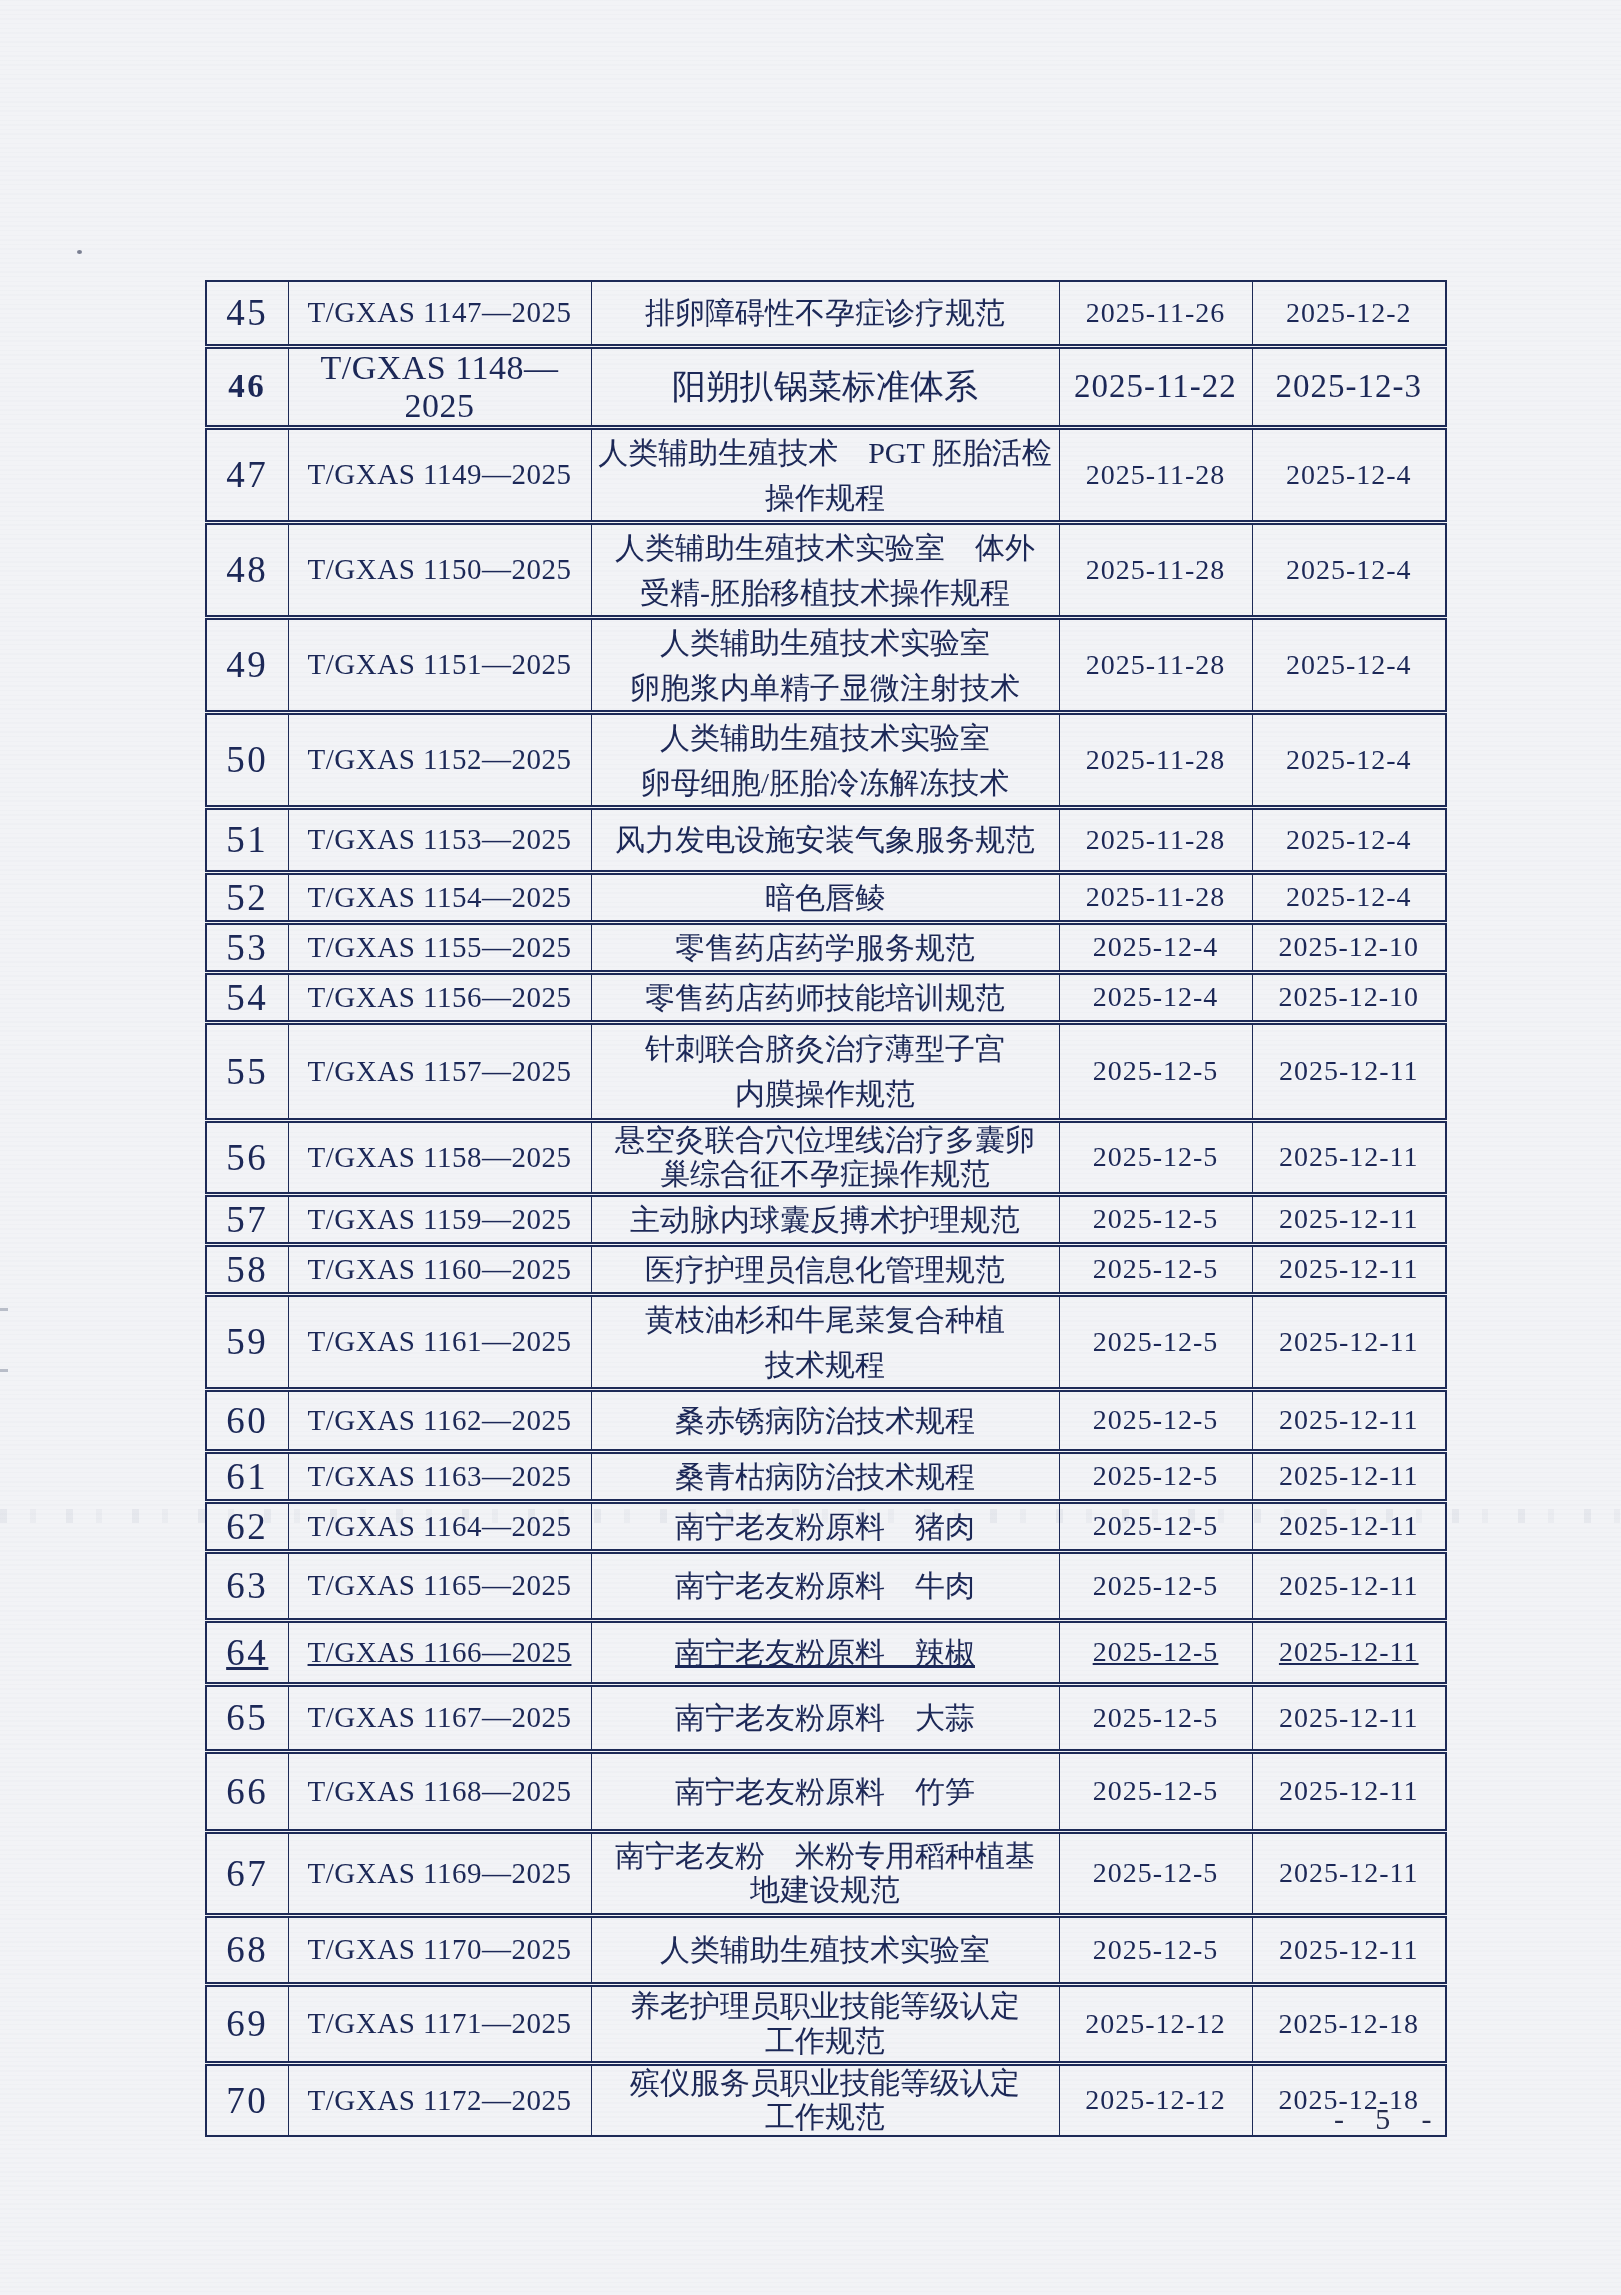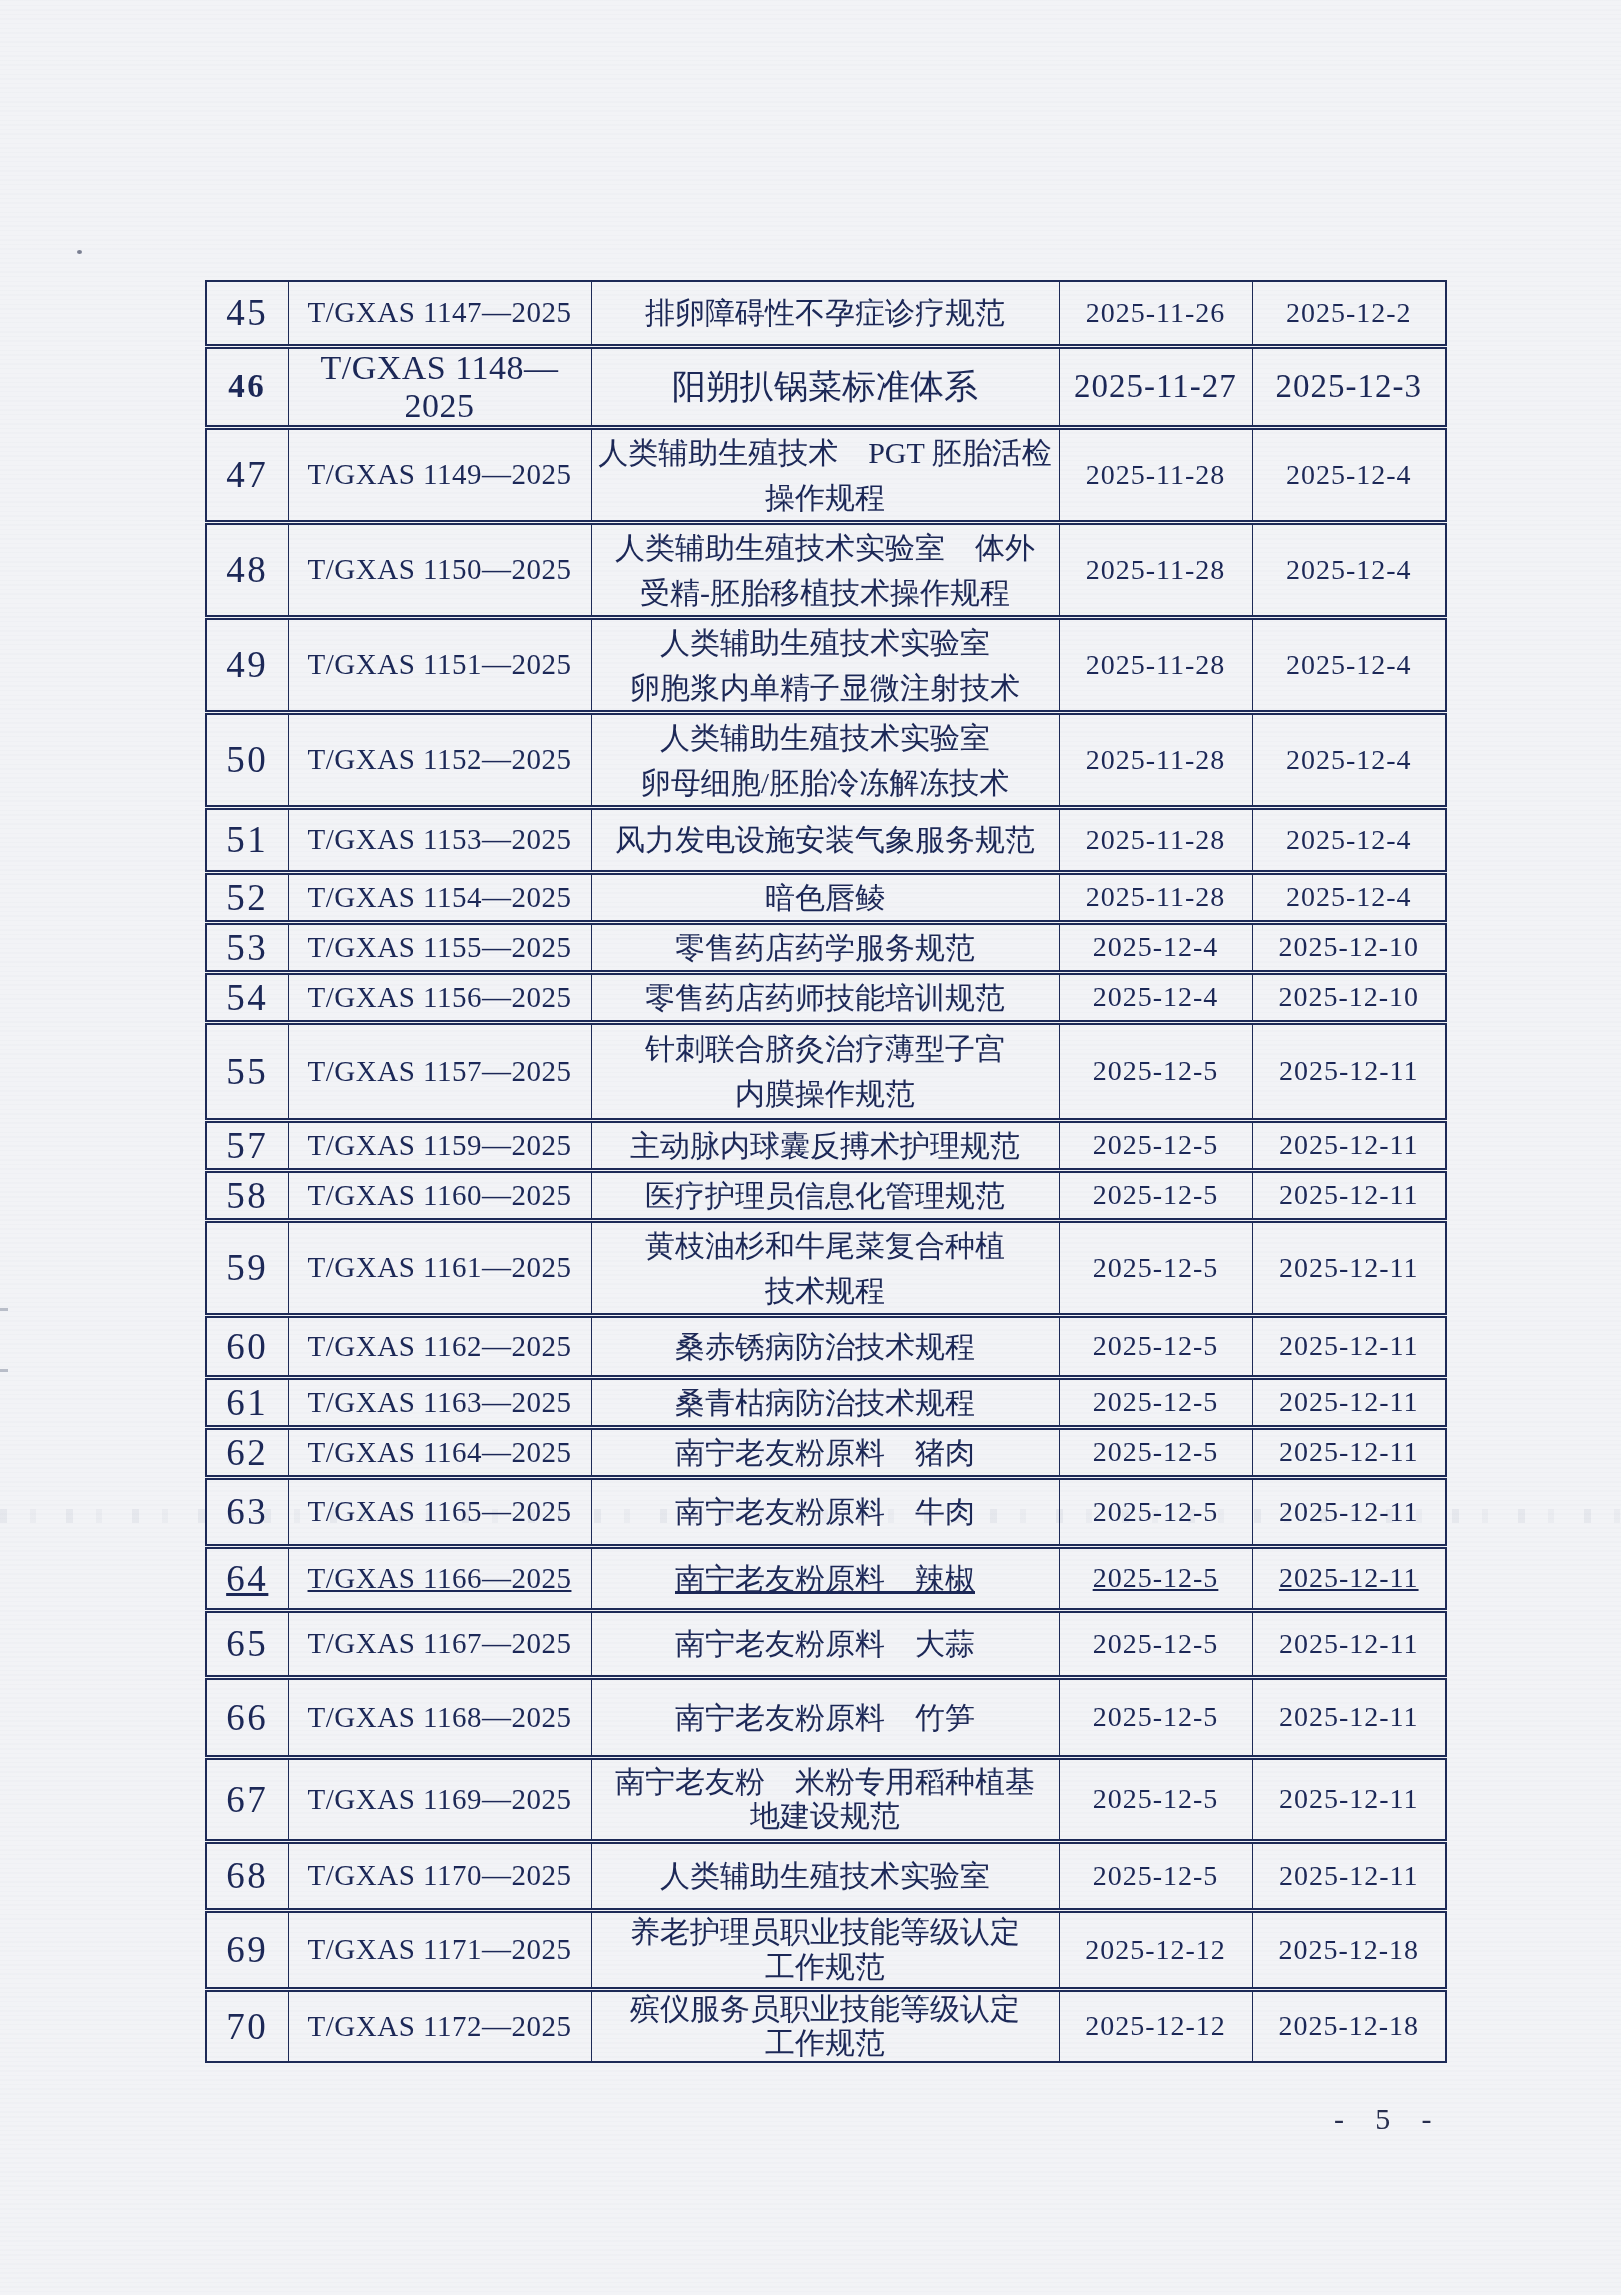--- a/index.html
+++ b/index.html
@@ -115,21 +115,21 @@
         <td class="num">45</td>
         <td class="code">T/GXAS 1147—2025</td>
         <td class="title">排卵障碍性不孕症诊疗规范</td>
         <td class="date">2025-11-26</td>
         <td class="date">2025-12-2</td>
       </tr>
       <tr class="lg" style="height: 63px;">
         <td class="num">46</td>
         <td class="code">T/GXAS 1148—2025</td>
         <td class="title">阳朔扒锅菜标准体系</td>
-        <td class="date">2025-11-27</td>
+        <td class="date">2025-11-22</td>
         <td class="date">2025-12-3</td>
       </tr>
       <tr style="height: 86px;">
         <td class="num">47</td>
         <td class="code">T/GXAS 1149—2025</td>
         <td class="title">人类辅助生殖技术　PGT 胚胎活检
 操作规程</td>
         <td class="date">2025-11-28</td>
         <td class="date">2025-12-4</td>
       </tr>
@@ -183,20 +183,28 @@
         <td class="code">T/GXAS 1156—2025</td>
         <td class="title">零售药店药师技能培训规范</td>
         <td class="date">2025-12-4</td>
         <td class="date">2025-12-10</td>
       </tr>
       <tr style="height: 98px;">
         <td class="num">55</td>
         <td class="code">T/GXAS 1157—2025</td>
         <td class="title">针刺联合脐灸治疗薄型子宫
 内膜操作规范</td>
+        <td class="date">2025-12-5</td>
+        <td class="date">2025-12-11</td>
+      </tr>
+      <tr class="tight" style="height: 67px;">
+        <td class="num">56</td>
+        <td class="code">T/GXAS 1158—2025</td>
+        <td class="title">悬空灸联合穴位埋线治疗多囊卵
+巢综合征不孕症操作规范</td>
         <td class="date">2025-12-5</td>
         <td class="date">2025-12-11</td>
       </tr>
       <tr style="height: 40px;">
         <td class="num">57</td>
         <td class="code">T/GXAS 1159—2025</td>
         <td class="title">主动脉内球囊反搏术护理规范</td>
         <td class="date">2025-12-5</td>
         <td class="date">2025-12-11</td>
       </tr>

